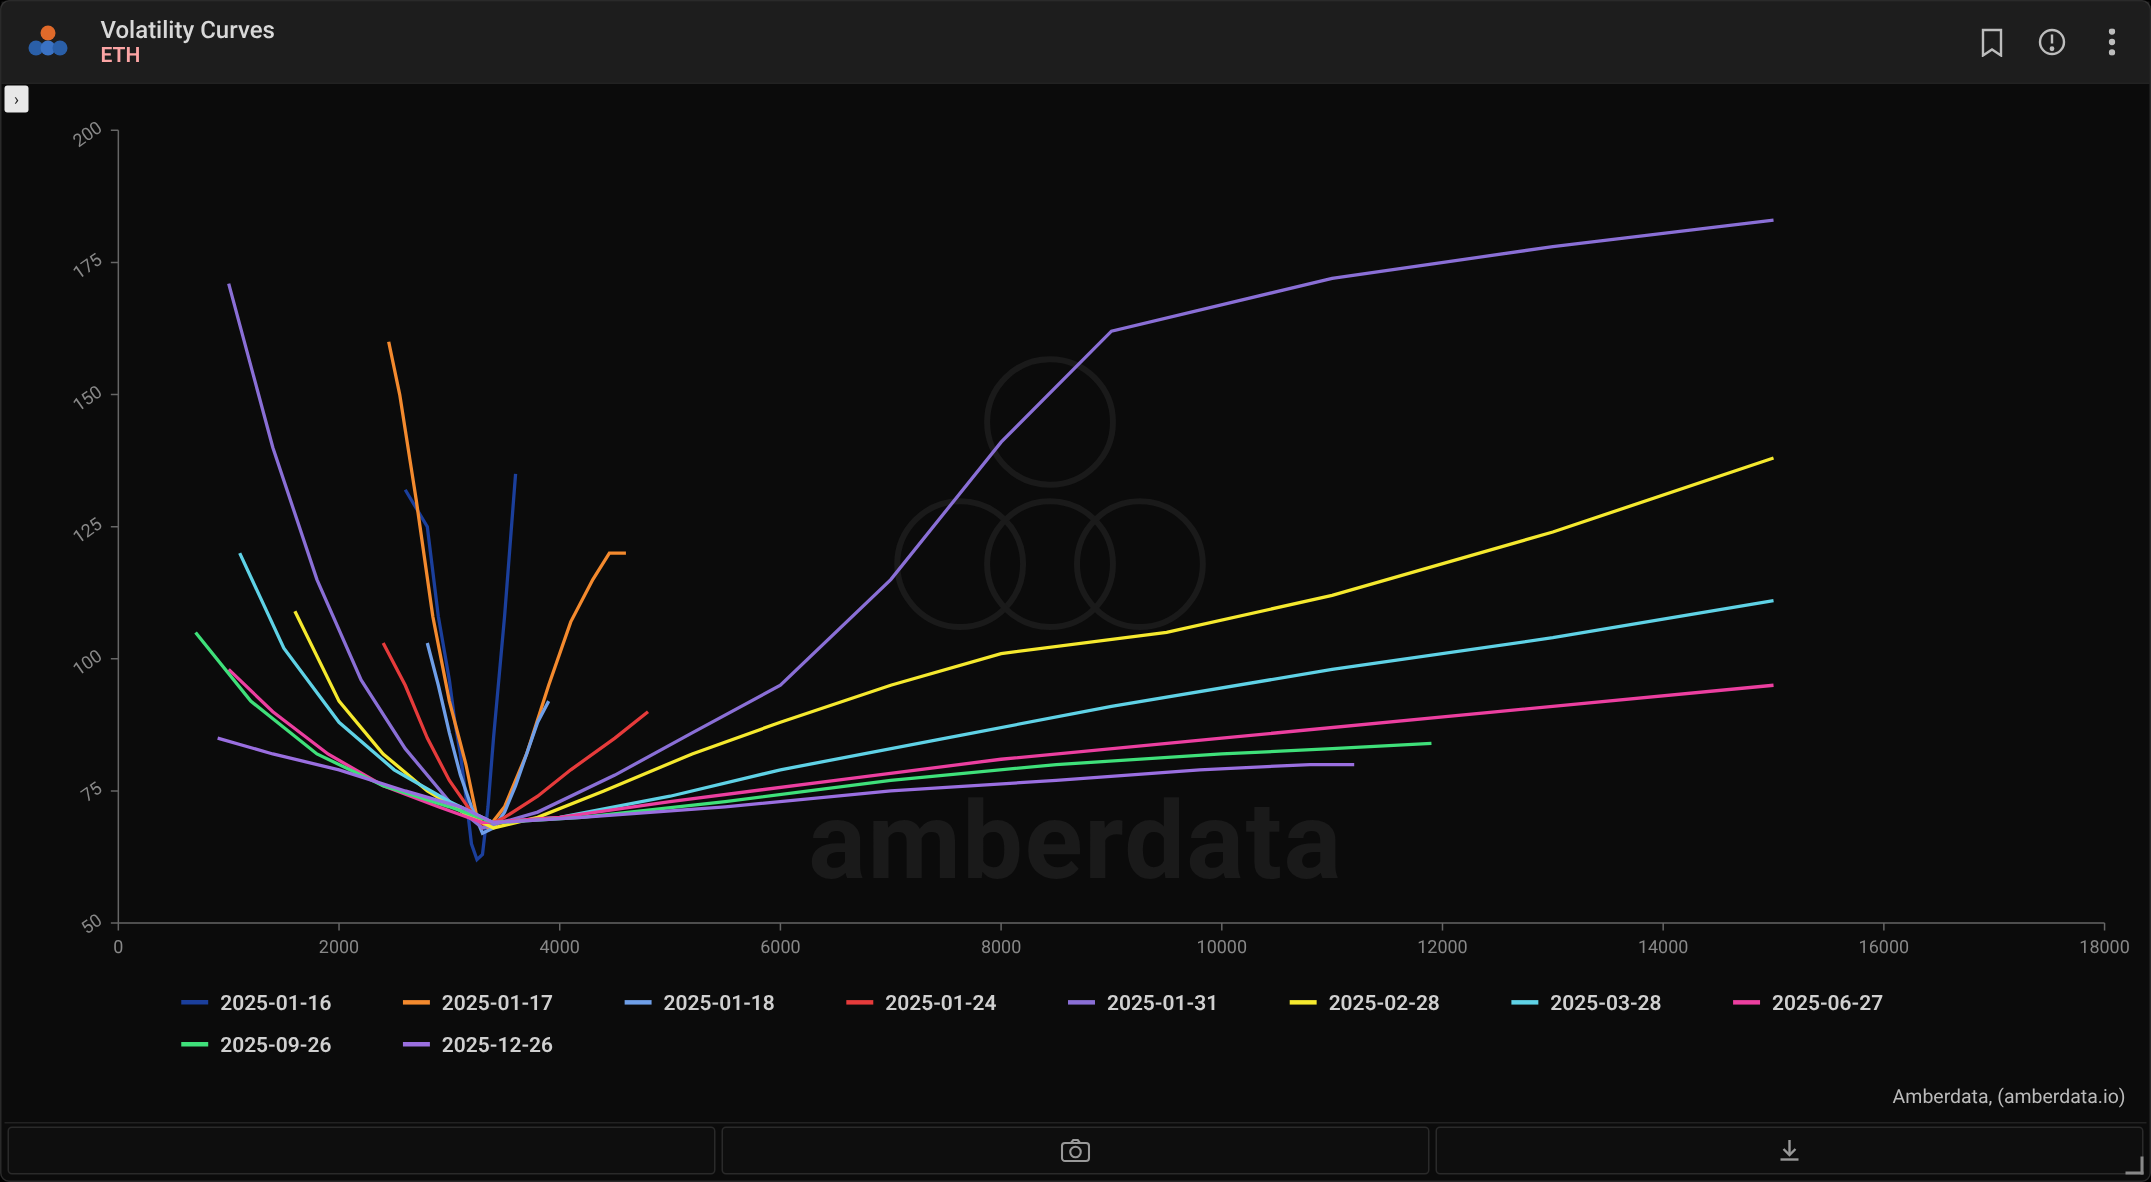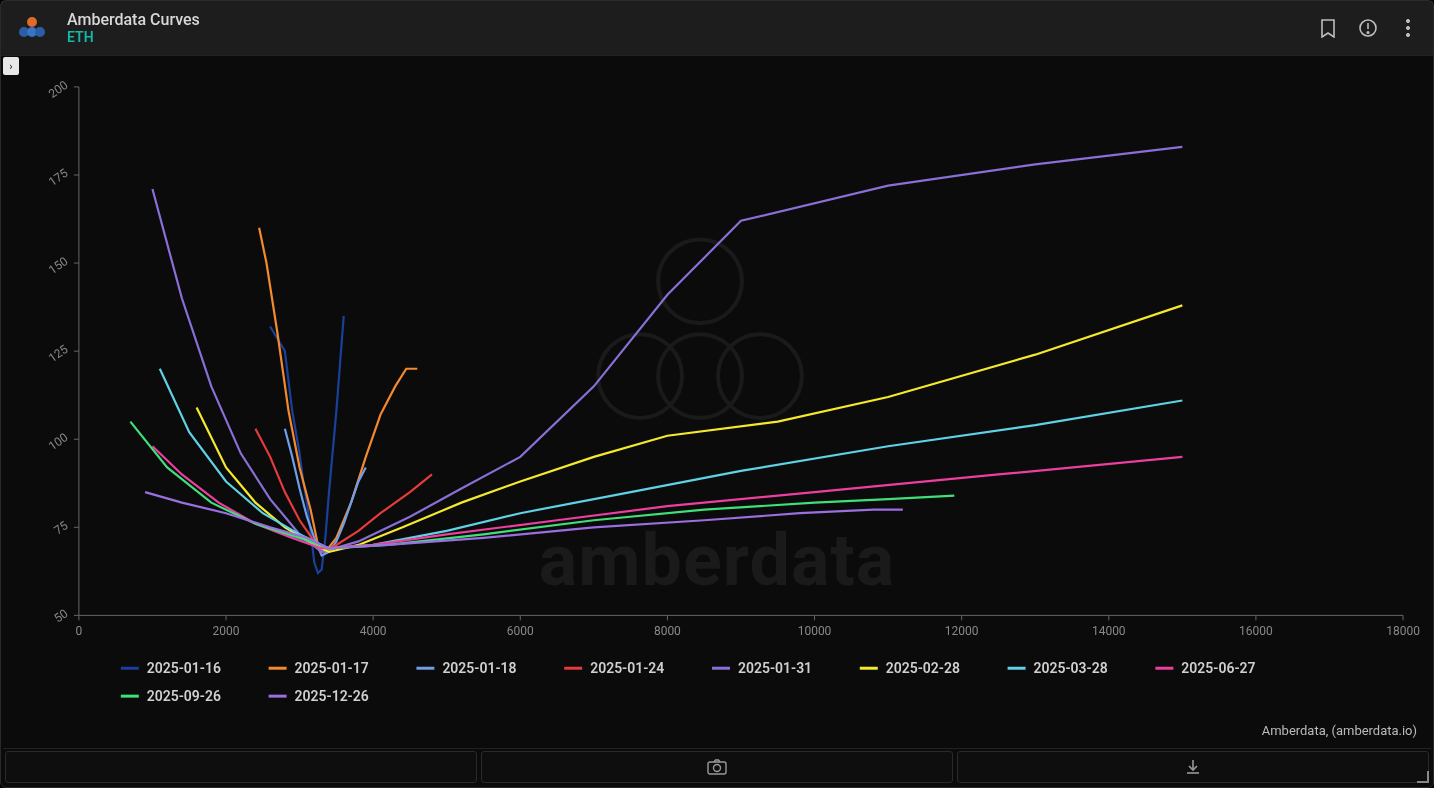--- a/index.html
+++ b/index.html
@@ -2,21 +2,21 @@
 <html><head>
 <meta charset="utf-8">
 <style>
   html,body{margin:0;padding:0;background:#000;font-family:-apple-system,BlinkMacSystemFont,"Segoe UI",Roboto,Helvetica,Arial,sans-serif;color:#ccc;overflow:hidden;}
   #panel{position:relative;width:1434px;height:788px;box-sizing:border-box;border:1px solid #2a2a2a;border-radius:6px;background:#0b0b0b;}
   
   #header{display:flex;align-items:center;height:54px;padding:0 14px;background:rgba(80,80,80,0.28);border-bottom:1px solid #222;}
   #logo{width:34px;height:28px;margin-right:18px;display:flex;align-items:center;justify-content:center;}
   #title-block{display:flex;flex-direction:column;line-height:1.15;}
   #title{font-size:16px;color:#d8d8d8;font-weight:500;}
-  #subtitle{font-size:14px;color:#14b8a6;font-weight:600;}
+  #subtitle{font-size:14px;color:#fca5a5;font-weight:600;}
   #header-spacer{flex:1;}
   .hdr-icon{width:22px;height:22px;margin-left:18px;display:flex;align-items:center;justify-content:center;cursor:pointer;color:#bdbdbd;}
   .hdr-icon svg{stroke:#bdbdbd;}
   
   #expand-btn{position:absolute;left:2px;top:56px;width:16px;height:18px;background:#e8e8e8;color:#222;font-size:11px;display:flex;align-items:center;justify-content:center;border-radius:2px;cursor:pointer;z-index:5;}
   
   #chart-wrap{position:absolute;left:0;top:56px;right:0;bottom:40px;}
   svg.chart{width:100%;height:100%;}
   .axis text{fill:#888;font-size:12px;}
   .axis line,.axis path{stroke:#666;}
@@ -39,21 +39,21 @@
   <div id="header">
     <div id="logo">
       <svg width="34" height="26" viewBox="0 0 34 26">
         <circle cx="17" cy="7" r="5" fill="#e06a2a"></circle>
         <circle cx="9" cy="17" r="5" fill="#2a5fa8"></circle>
         <circle cx="17" cy="17" r="5" fill="#3a72c4"></circle>
         <circle cx="25" cy="17" r="5" fill="#2a5fa8"></circle>
       </svg>
     </div>
     <div id="title-block">
-      <span id="title">Amberdata Curves</span>
+      <span id="title">Volatility Curves</span>
       <span id="subtitle">ETH</span>
     </div>
     <div id="header-spacer"></div>
     <div class="hdr-icon">
       <svg width="18" height="20" viewBox="0 0 18 20" fill="none" stroke-width="1.6">
           <path d="M3 2h12v17l-6-4-6 4V2z"></path>
         </svg>
     </div>
     <div class="hdr-icon">
       <svg width="20" height="20" viewBox="0 0 20 20" fill="none" stroke-width="1.6">

